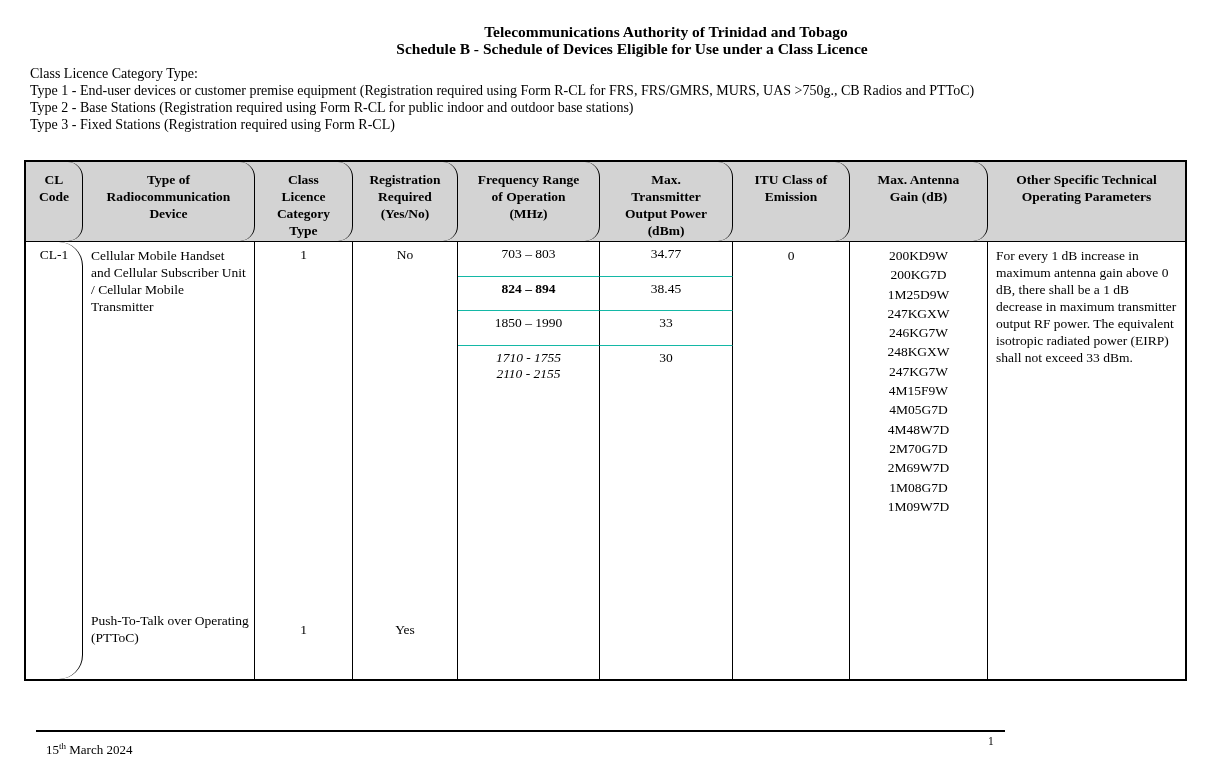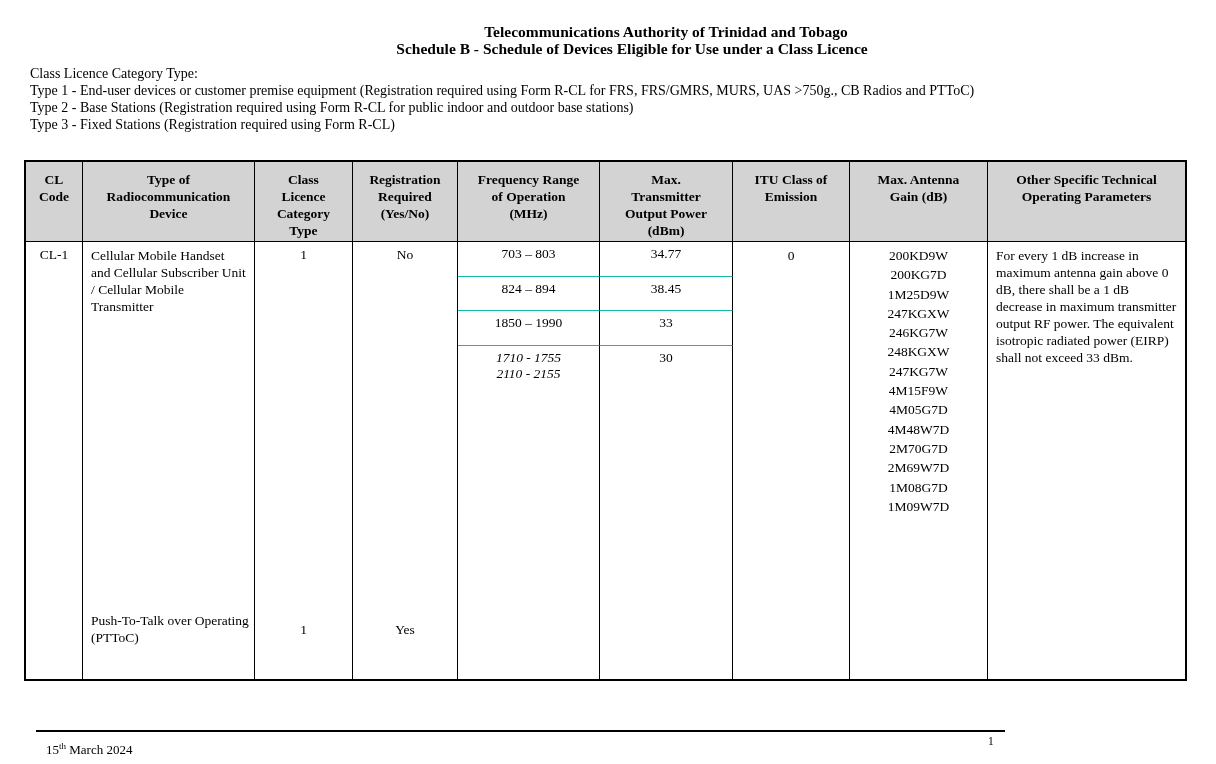--- a/index.html
+++ b/index.html
@@ -17,36 +17,36 @@
   .intro { position:absolute; top:65px; left:30px; font-size:14px; line-height:17px; }
 
   
   .doc-table { position:absolute; left:24px; top:160px; width:1163px; height:521px;
                border:2px solid #000; }
   .thead, .tbody { display:grid;
      grid-template-columns:57px 172px 98px 105px 142px 133px 117px 138px 1fr; }
   .thead { height:80px; background:#d3d3d3; border-bottom:1px solid #000; }
   .tbody { height:437px; grid-template-rows:35px 34px 35px 1fr; }
   .th { border-right:1px solid #000; font-weight:bold; font-size:13.5px; line-height:17px;
-        text-align:center; padding-top:9px; white-space:pre-line; }
+        text-align:center; padding-top:9px; white-space:pre-line;border-radius:15px; }
   .th:last-child { border-right:none; }
   .bd { border-right:1px solid #000; font-size:13.5px; }
   .pre { white-space:pre-line; }
 
-  .c-clcode { grid-column:1; grid-row:1/5; text-align:center; padding-top:5px; }
+  .c-clcode { grid-column:1; grid-row:1/5; text-align:center; padding-top:5px;border-radius:24px; }
   .c-type   { grid-column:2; grid-row:1/5; position:relative; line-height:17px; }
   .c-type .dev1 { padding:5px 8px 0 8px; }
   .c-type .dev2 { position:absolute; top:370px; left:8px; right:4px; }
   .c-cat    { grid-column:3; grid-row:1/5; position:relative; text-align:center; }
   .c-reg    { grid-column:4; grid-row:1/5; position:relative; text-align:center; }
   .val1 { display:block; margin-top:5px; }
   .val2 { position:absolute; top:380px; left:0; width:100%; text-align:center; }
 
   .c-freq1 { grid-column:5; grid-row:1; } .c-pow1 { grid-column:6; grid-row:1; }
-  .c-freq2 { grid-column:5; grid-row:2; } .c-pow2 { grid-column:6; grid-row:2; }
+  .c-freq2 { grid-column:5; grid-row:2;font-weight:bold; } .c-pow2 { grid-column:6; grid-row:2; }
   .c-freq3 { grid-column:5; grid-row:3; } .c-pow3 { grid-column:6; grid-row:3; }
   .c-freq4 { grid-column:5; grid-row:4; } .c-pow4 { grid-column:6; grid-row:4; }
   .sub { text-align:center; padding-top:4px; }
   .hline { border-bottom:1px solid #14b8a6; }
   .freq-multi { line-height:16px;font-style:italic; }
 
   .c-gain  { grid-column:7; grid-row:1/5; text-align:center; padding-top:6px; }
   .c-itu   { grid-column:8; grid-row:1/5; text-align:center; padding-top:4px; line-height:19.3px; }
   .c-other { grid-column:9; grid-row:1/5; border-right:none; padding:5px 8px 0 8px; line-height:17px; }
 

